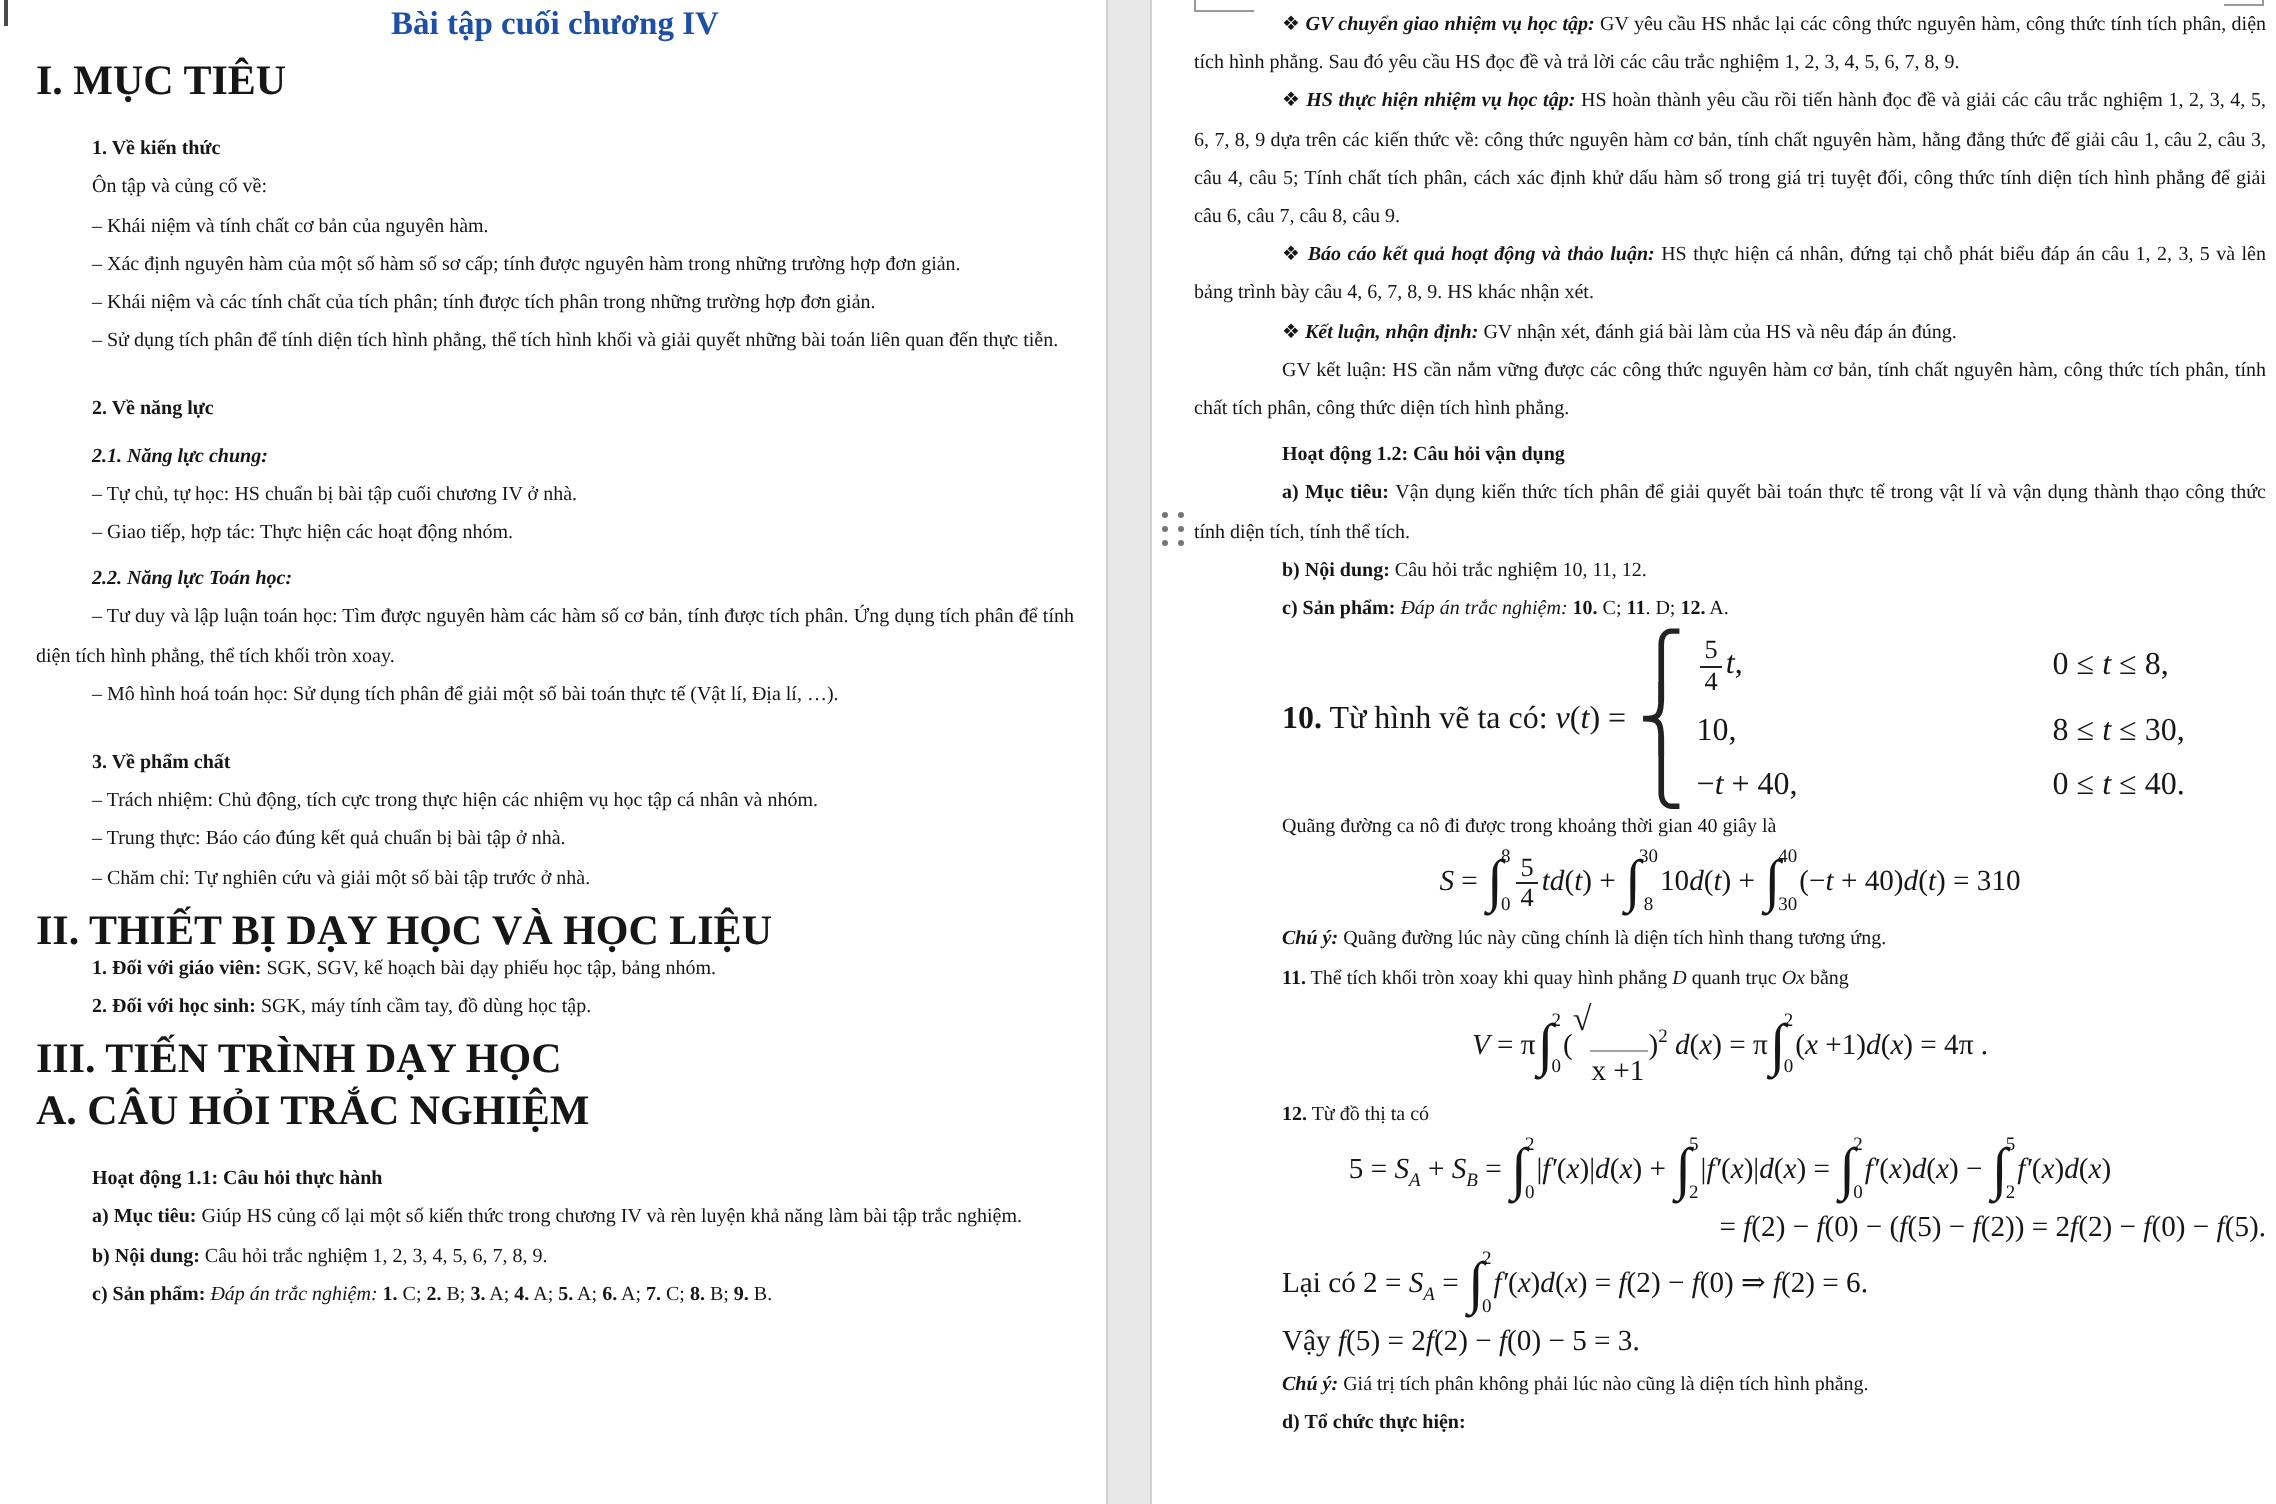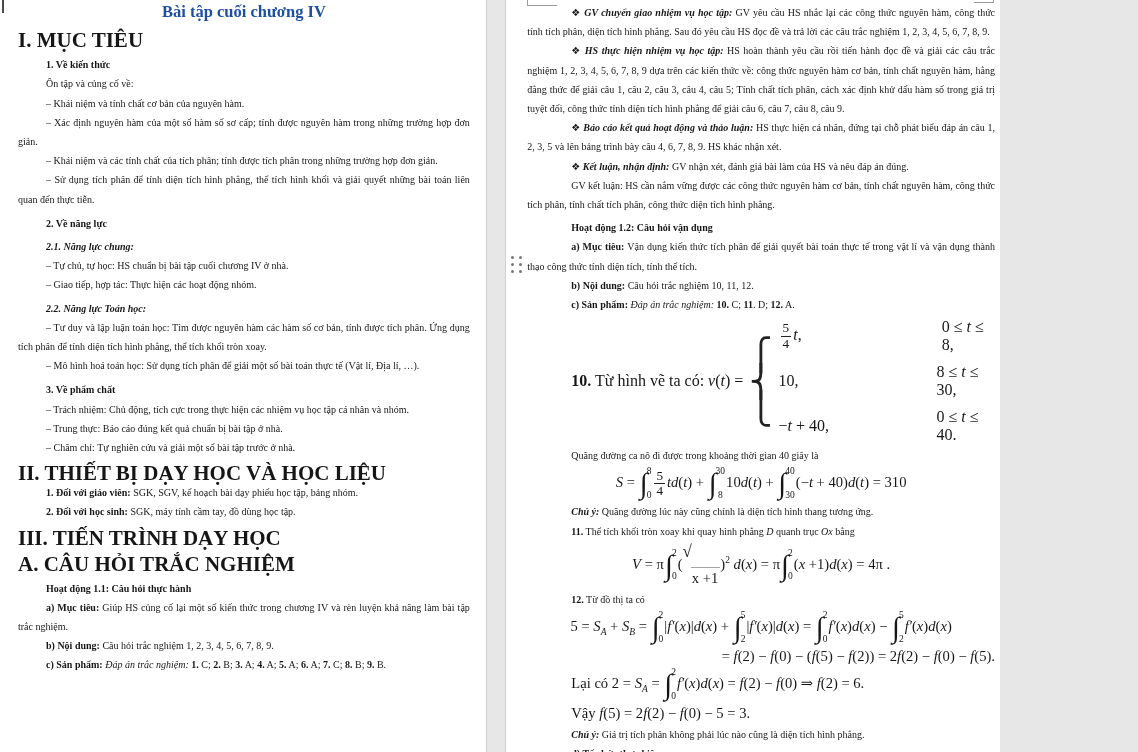--- a/index.html
+++ b/index.html
@@ -3,34 +3,34 @@
 <meta charset="utf-8">
 <style>
   html,body{margin:0;padding:0;}
   body{
     width:1138px;height:752px;overflow:hidden;
     background:#e7e7e7;
     font-family:"Liberation Serif","DejaVu Serif","DejaVu Sans",serif;
     color:#161616;
     --accent:#1d50a2;
   }
-  .canvas{display:flex;width:1000px;height:752px;}
+  .canvas{display:flex;width:1138px;height:752px;}
   .page{background:#ffffff;position:relative;overflow:hidden;}
   .page-left{width:553px;}
   .page-gap{width:23px;background:#e7e7e7;border-left:1px solid #cfcfcf;border-right:1px solid #cfcfcf;box-sizing:border-box;}
   .page-right{width:562px;}
   .page-left .content{padding:2px 16px 0 18px;}
   .page-right .content{padding:3px 5px 0 21px;}
 
   p{margin:0;font-size:10px;line-height:19.2px;}
   .body{text-align:justify;}
   .page-left .body{text-indent:28px;}
   .page-right .body{text-indent:44px;}
   .h-sec{font-weight:bold;font-size:21px;line-height:20px;margin-top:6px;}
-  .h-sub{font-weight:bold;margin-top:5px;}
+  .h-sub{font-weight:bold;margin-top:15px;}
   .page-left .h-sub{text-indent:28px;}
   .page-right .h-sub{text-indent:44px;margin-top:4px;}
   .h-subi{font-weight:bold;font-style:italic;text-indent:28px;margin-top:4px;}
   .t-title{text-align:center;font-weight:bold;font-size:16.5px;color:var(--accent);margin-bottom:9px;}
 
   .rn{} .rb{font-weight:bold;} .ri{font-style:italic;} .rbi{font-weight:bold;font-style:italic;}
 
   
   .math{margin:2px 0;font-size:14.6px;line-height:20px;}
   .m-center{text-align:center;}

